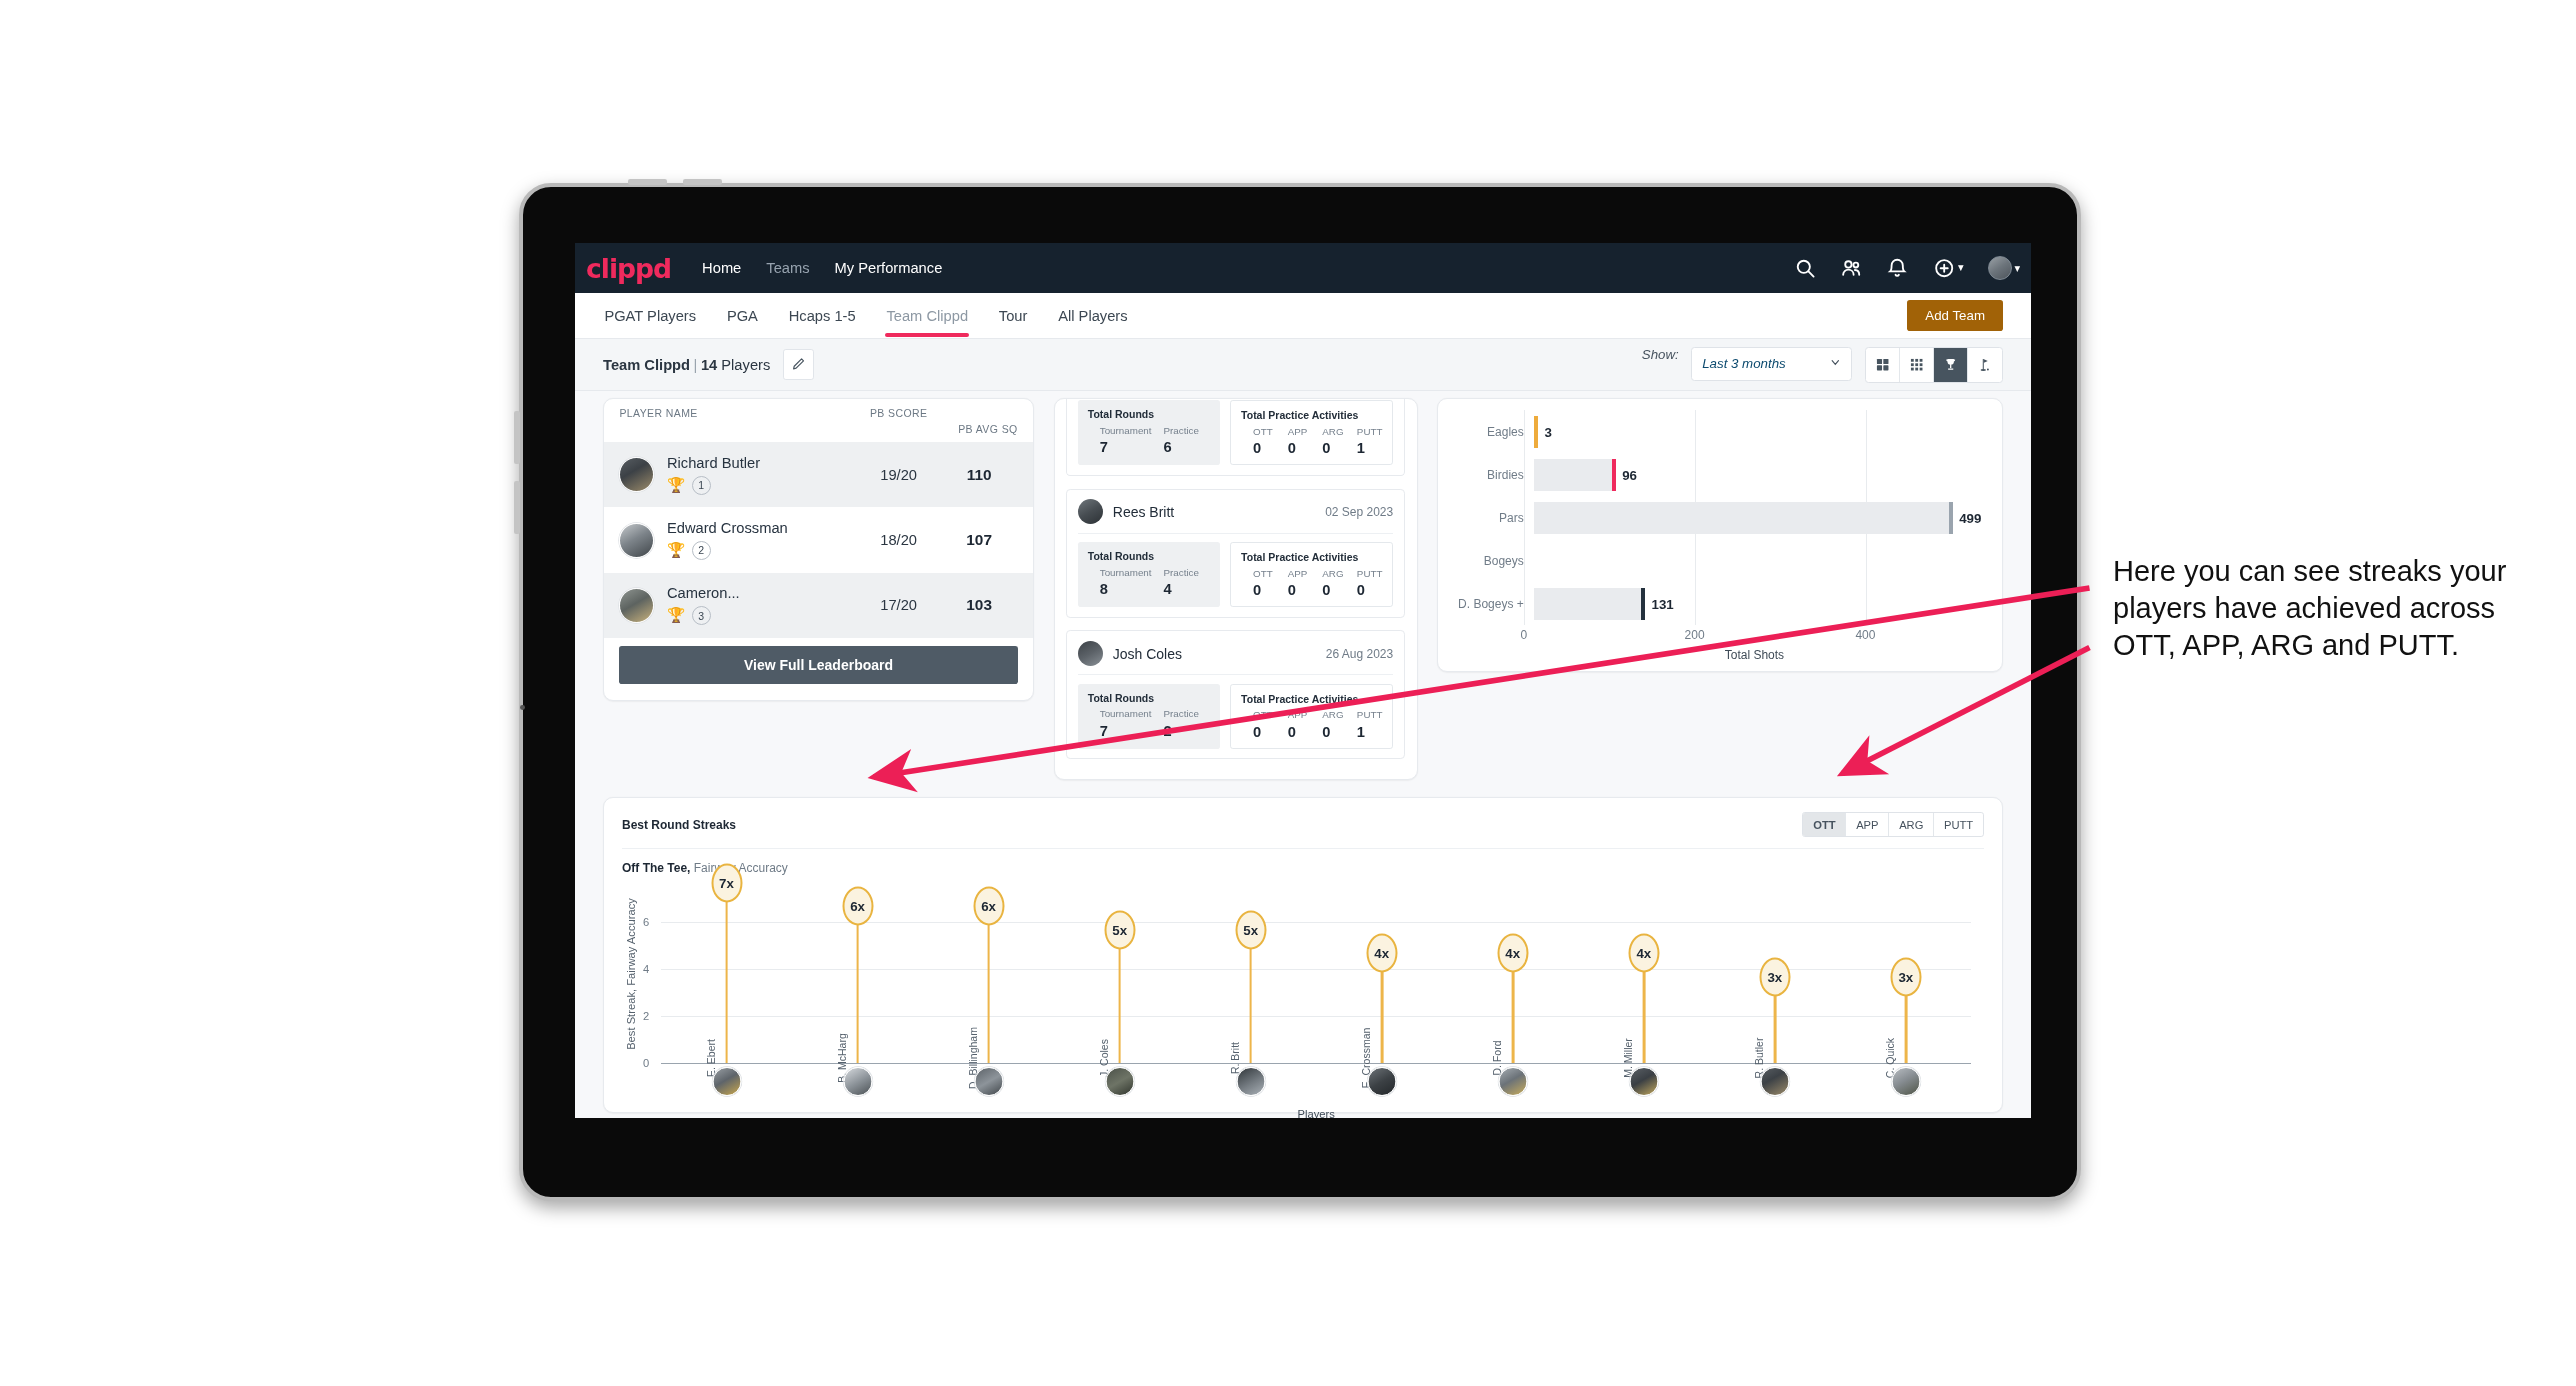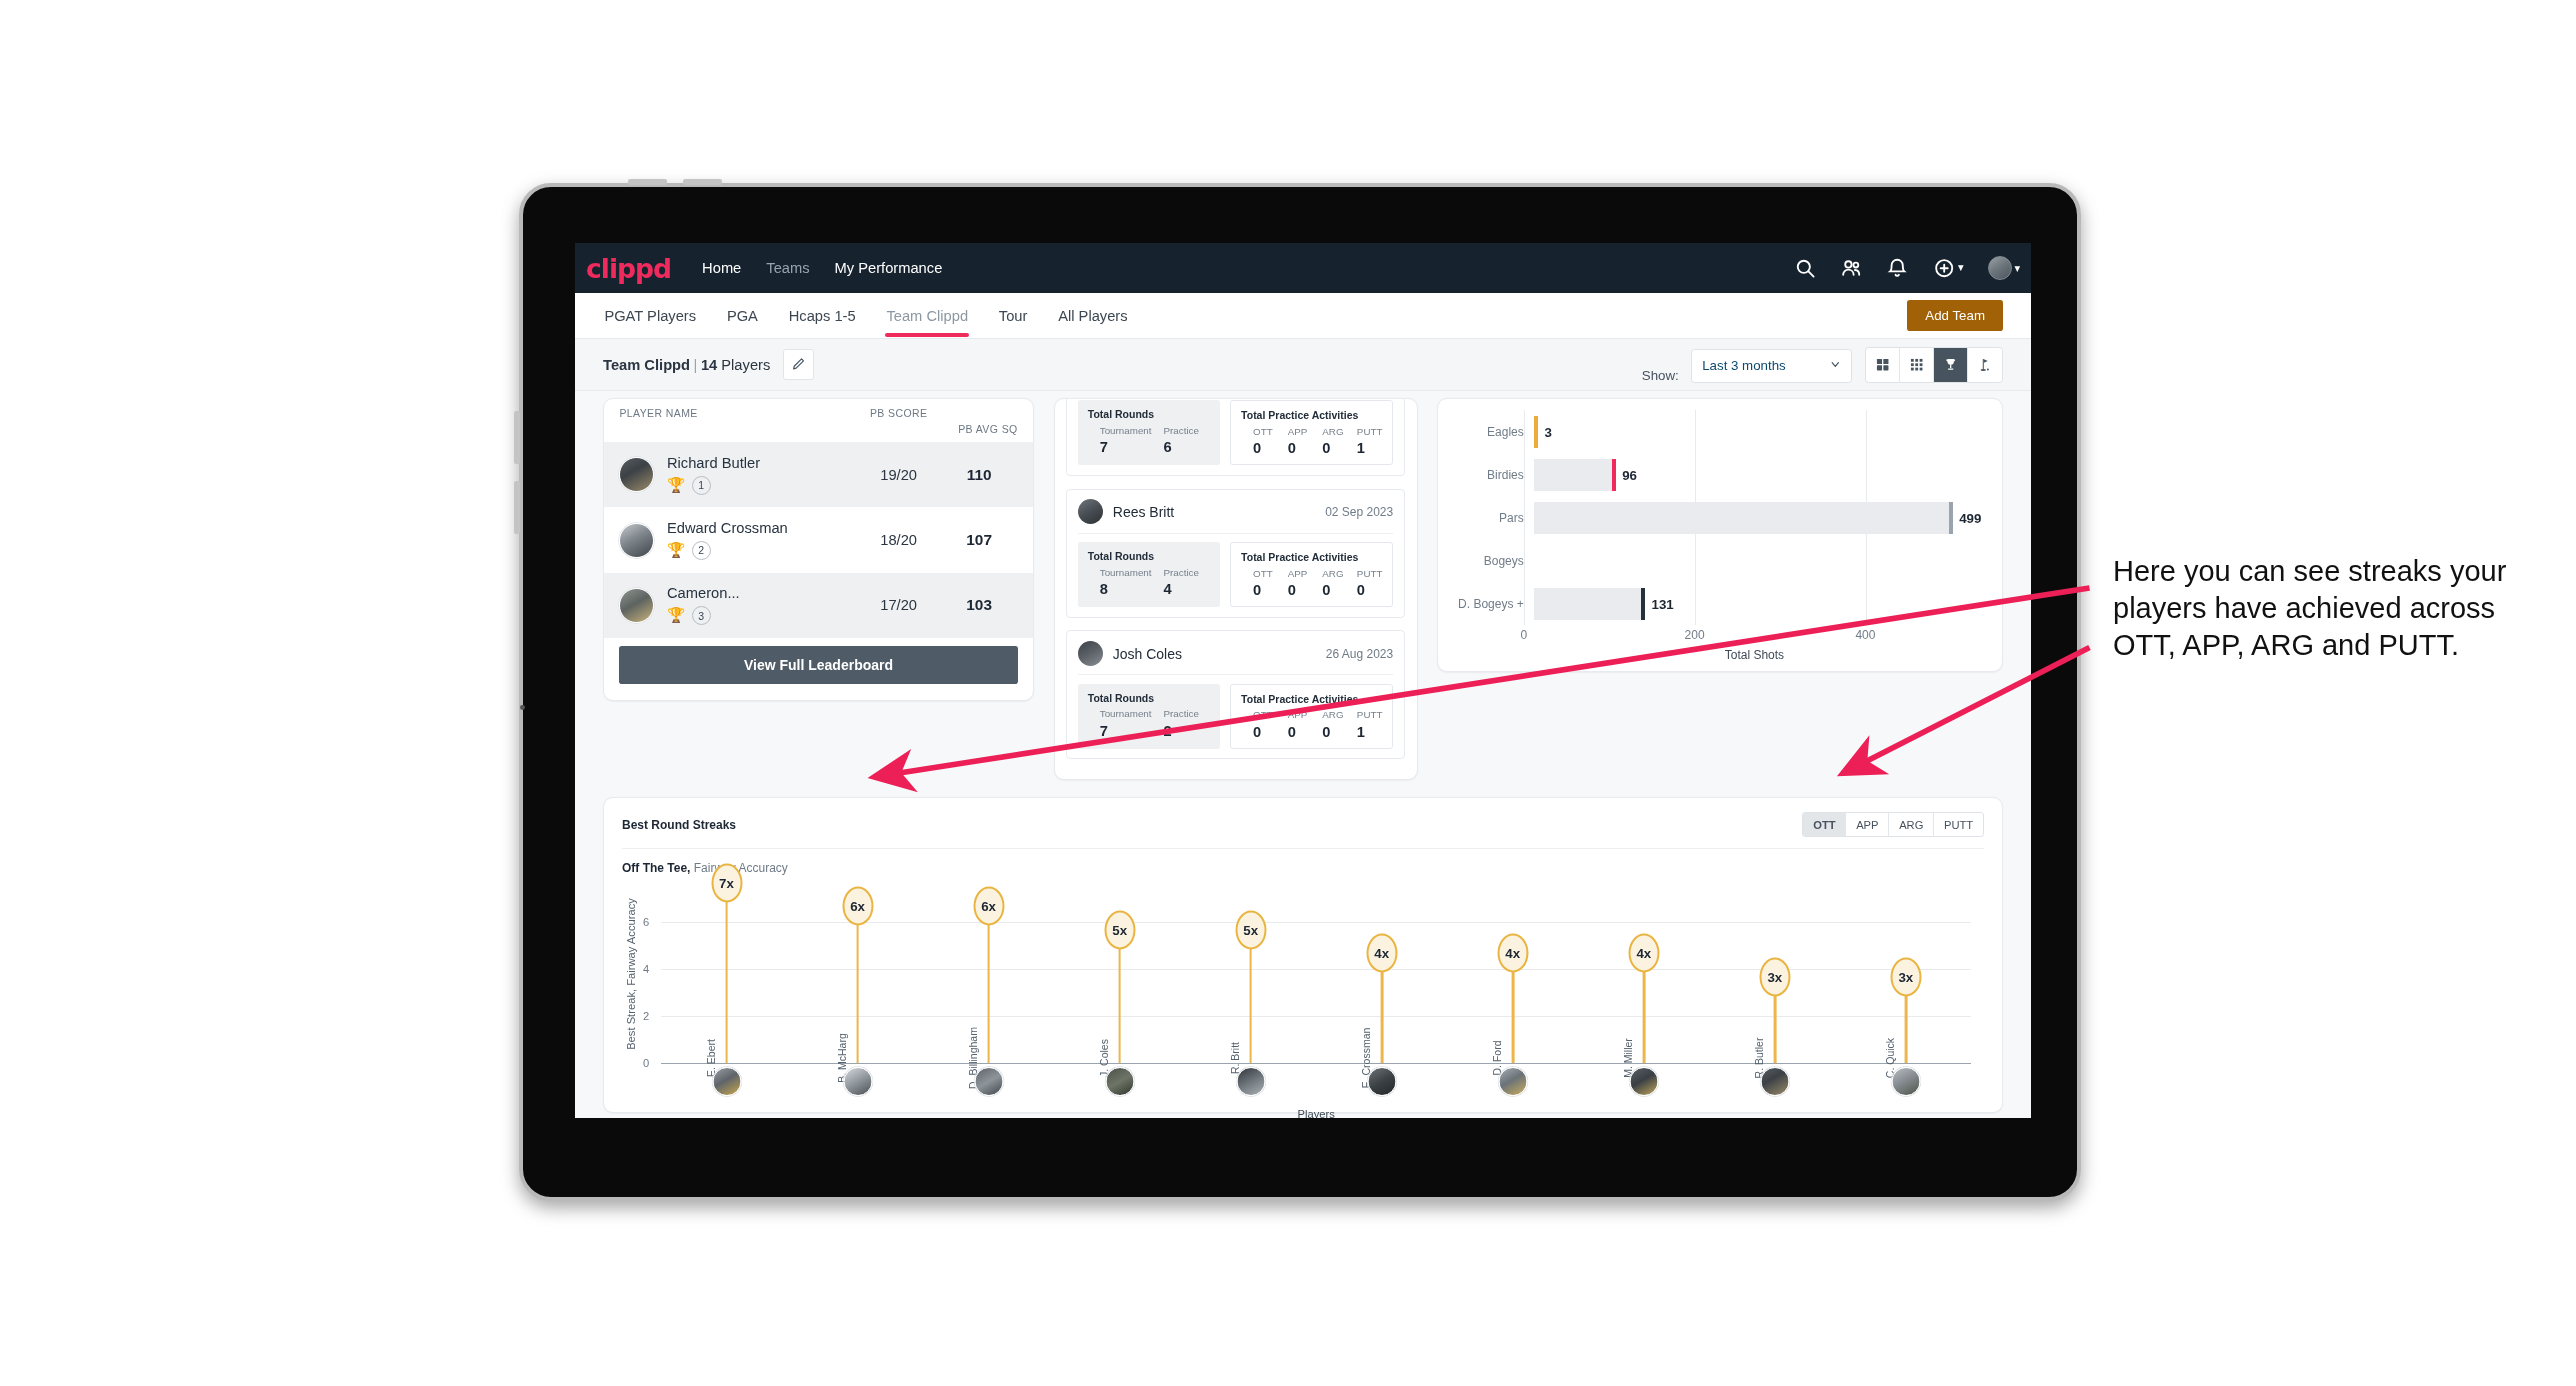--- a/index.html
+++ b/index.html
@@ -76,21 +76,21 @@
     padding:0 28px;box-sizing:border-box;border-bottom:0.7px solid #e6e9ed;
   }
   .team-title{font-size:14.7px;color:#2b3642;}
   .team-title b{font-weight:700;}
   .team-title .sep{color:#9aa4ae;margin:0 3.5px;}
   #edit-btn{
     width:31px;height:31px;margin-left:12.6px;background:#fff;
     border:0.7px solid #e1e5ea;border-radius:2.8px;display:flex;
     align-items:center;justify-content:center;box-sizing:border-box;
   }
-  .tb-right{margin-left:auto;display:flex;align-items:flex-end;gap:12.6px;}
+  .tb-right{margin-left:auto;display:flex;align-items:flex-start;gap:12.6px;font-style:italic;}
   .show-lbl{font-size:13.3px;color:#46525e;}
   #period-select{
     width:161px;height:34px;background:#fff;border:0.7px solid #dfe3e8;
     border-radius:3.5px;display:flex;align-items:center;justify-content:space-between;
     padding:0 9.8px;box-sizing:border-box;font-size:13.3px;color:#0c4a6e;
   }
   #viewtoggle{display:flex;border:0.7px solid #dfe3e8;border-radius:3.5px;overflow:hidden;background:#fff;}
   .vt{
     width:34px;height:34px;display:flex;align-items:center;justify-content:center;
     border-right:0.7px solid #e3e7eb;box-sizing:border-box;

